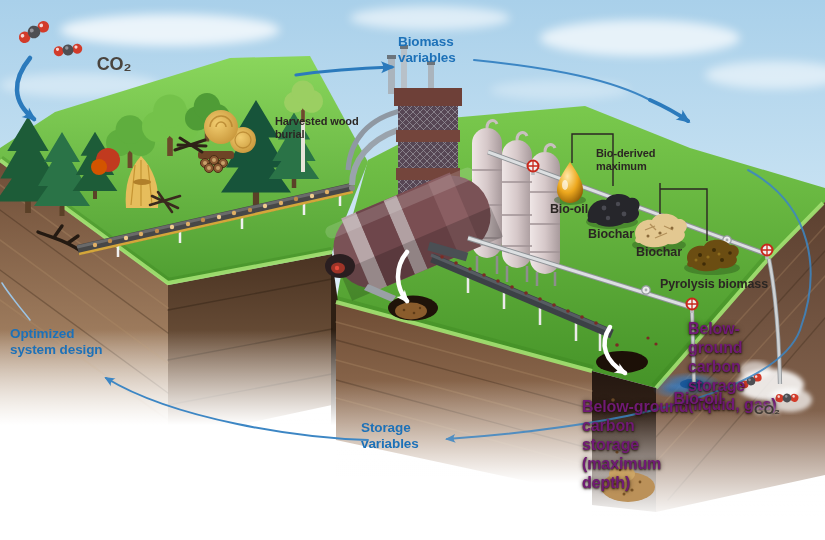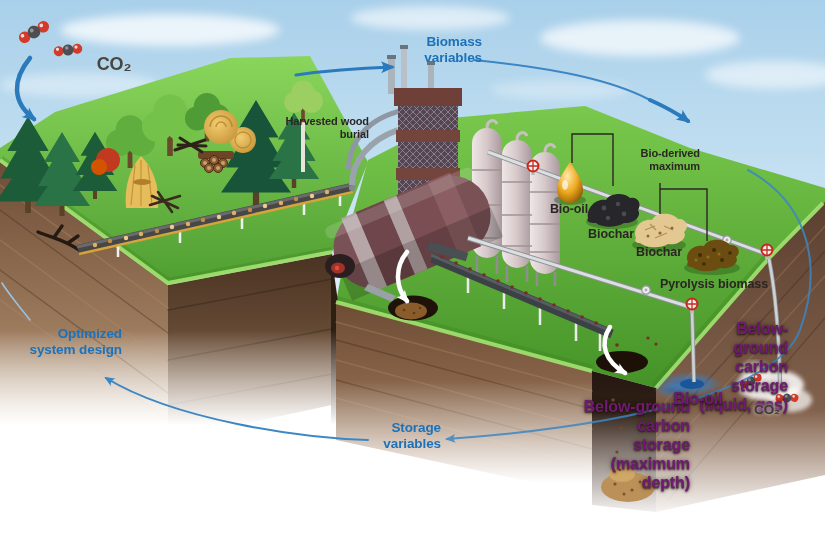--- a/index.html
+++ b/index.html
@@ -1,19 +1,19 @@
 <!DOCTYPE html>
 <html><head>
 <meta charset="utf-8">
 <style>
   html,body{margin:0;padding:0;background:#fff;}
   #stage{position:relative;width:825px;height:540px;overflow:hidden;background:#fff;
          font-family:"Liberation Sans",sans-serif;}
   #stage svg{position:absolute;left:0;top:0;}
-  .lbl{position:absolute;text-align:right;transform:translateX(-50%);
+  .lbl{position:absolute;text-align:left;transform:translateX(-50%);
        font-weight:bold;line-height:1.18;letter-spacing:-0.1px;white-space:normal;}
   .lbl-blue{color:#1d71b8;font-size:13.5px;}
   .lbl-dark{color:#2b2623;font-size:11px;}
   .lbl-dark-nw{color:#2b2623;font-size:12.5px;white-space:nowrap;}
   .lbl-white{color:#701a75;font-size:16px;
        text-shadow:0 1px 2px rgba(30,18,8,.95),0 0 5px rgba(30,18,8,.55);}
   .lbl-white-nw{white-space:nowrap;}
   .lbl-co2{color:#4a443e;font-size:18px;}
   .lbl-co2-sm{color:#3f3a35;font-size:13.5px;text-shadow:0 0 4px #fff;}
   .lbl span{display:block;}

